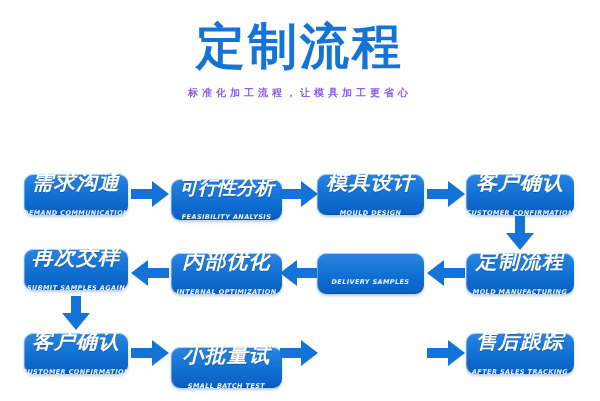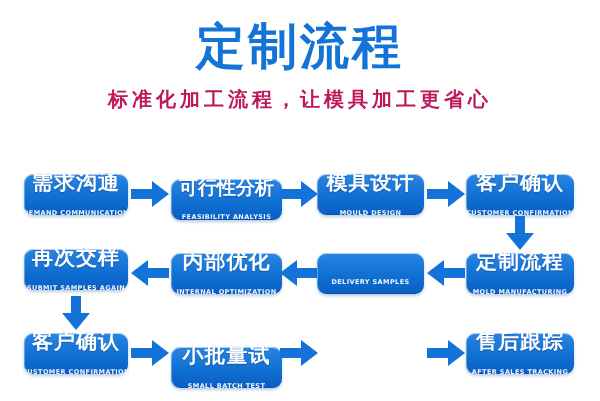--- a/index.html
+++ b/index.html
@@ -6,29 +6,29 @@
   #stage{
     position:relative;width:600px;height:401px;background:#ffffff;overflow:hidden;
     font-family:"DejaVu Sans","Liberation Sans",sans-serif;
   }
   .title{
     position:absolute;left:0;top:20px;width:600px;text-align:center;
     font-size:49px;line-height:1.1;font-weight:900;color:#1373d6;letter-spacing:3px;
   }
   .subtitle{
     position:absolute;left:0;top:86px;width:600px;text-align:center;
-    font-size:20px;font-weight:700;color:#be185d;letter-spacing:4px;
+    font-size:10px;font-weight:700;color:#8b5cf6;letter-spacing:4px;
   }
   .box{
     position:absolute;height:41px;border-radius:9px;
     background:linear-gradient(180deg,#2b84e2 0%,#1070d2 55%,#0a5ec4 100%);
     box-shadow:inset 0 1px 0 rgba(215,235,255,.75), inset 1px 0 0 rgba(215,235,255,.4),
                inset 0 -1px 0 rgba(0,40,100,.25), 0 2px 3px rgba(20,80,150,.28);
     display:flex;flex-direction:column;align-items:center;justify-content:center;
-    color:#ffffff;
+    color:#ffffff;font-style:italic;
   }
   .box-title{
     font-size:21px;font-weight:800;letter-spacing:1px;line-height:1;
     text-shadow:0 1px 1px rgba(0,40,100,.35);white-space:nowrap;
   }
   .box.s .box-title{font-size:19px;letter-spacing:0;}
   .box-sub{
     font-size:6.5px;font-weight:700;letter-spacing:.4px;margin-top:17px;line-height:1;
     color:#eaf4ff;white-space:nowrap;
   }

